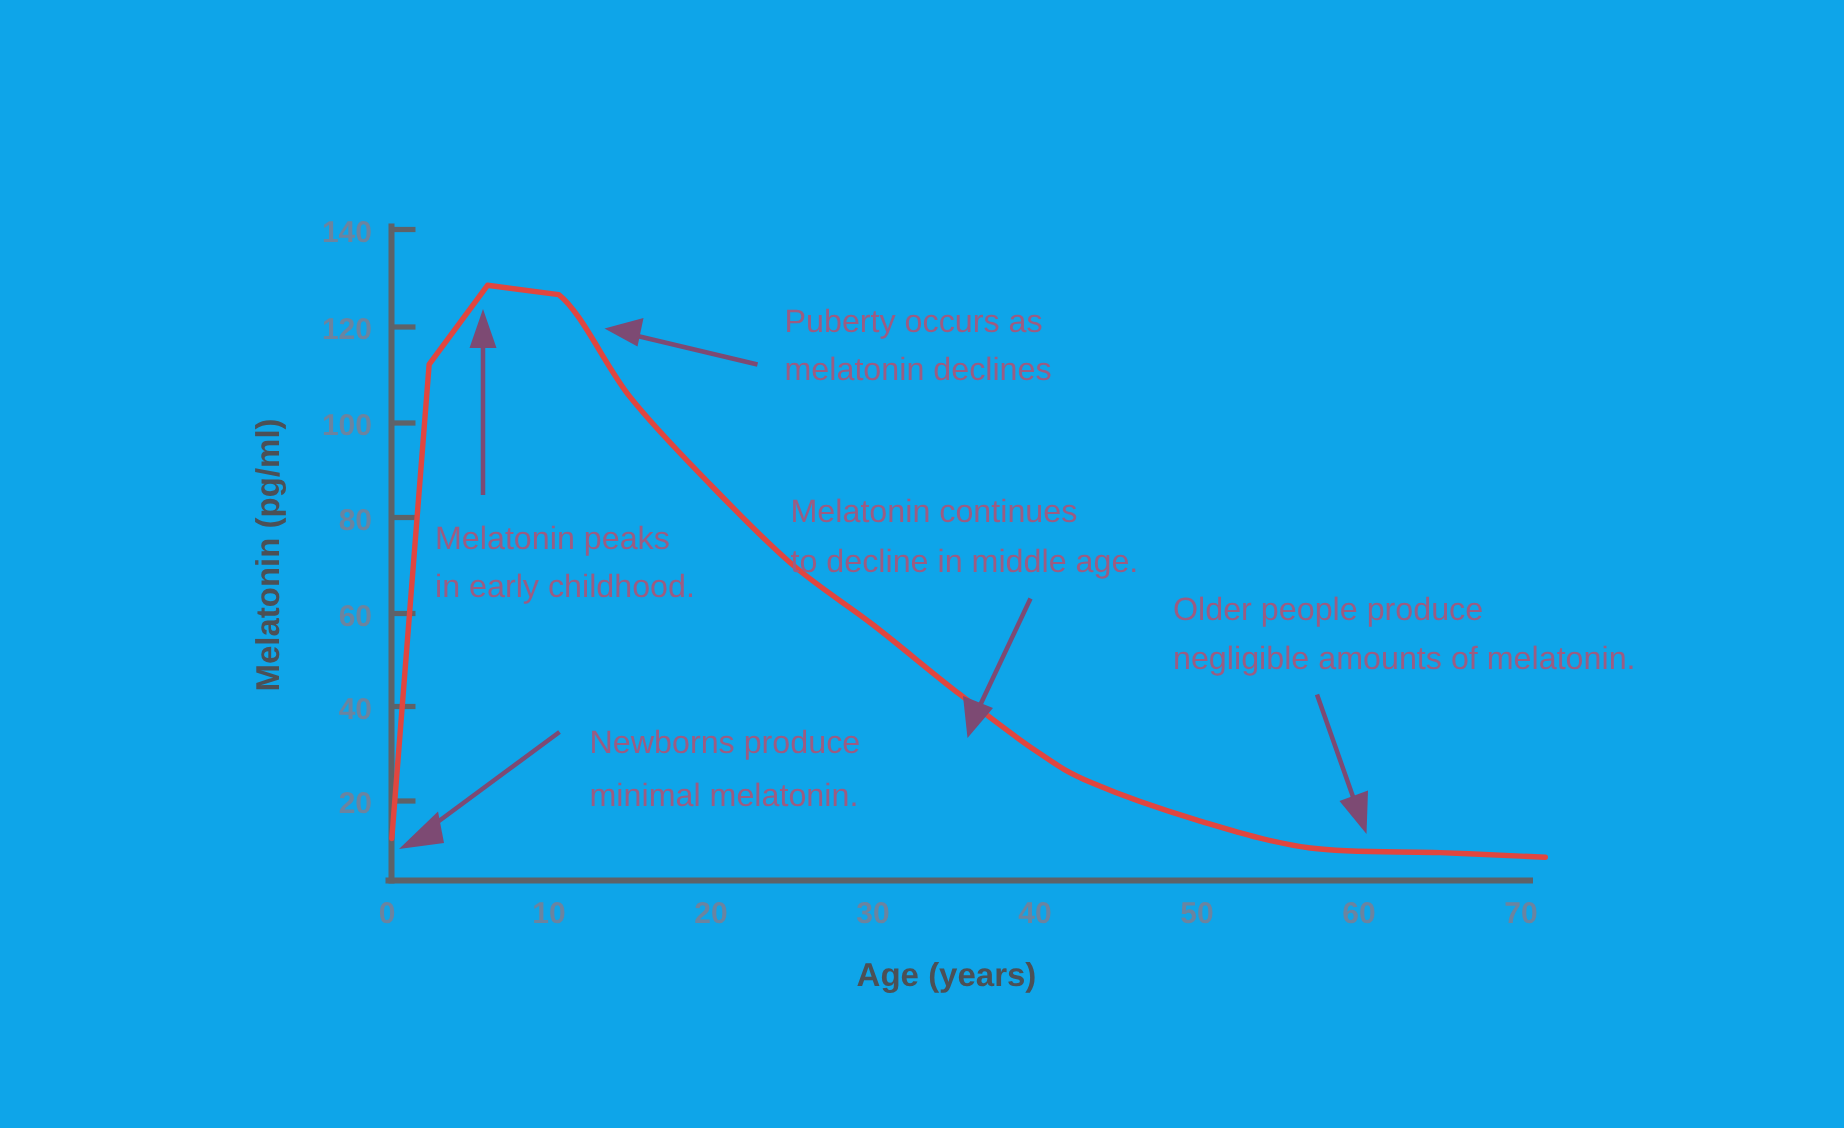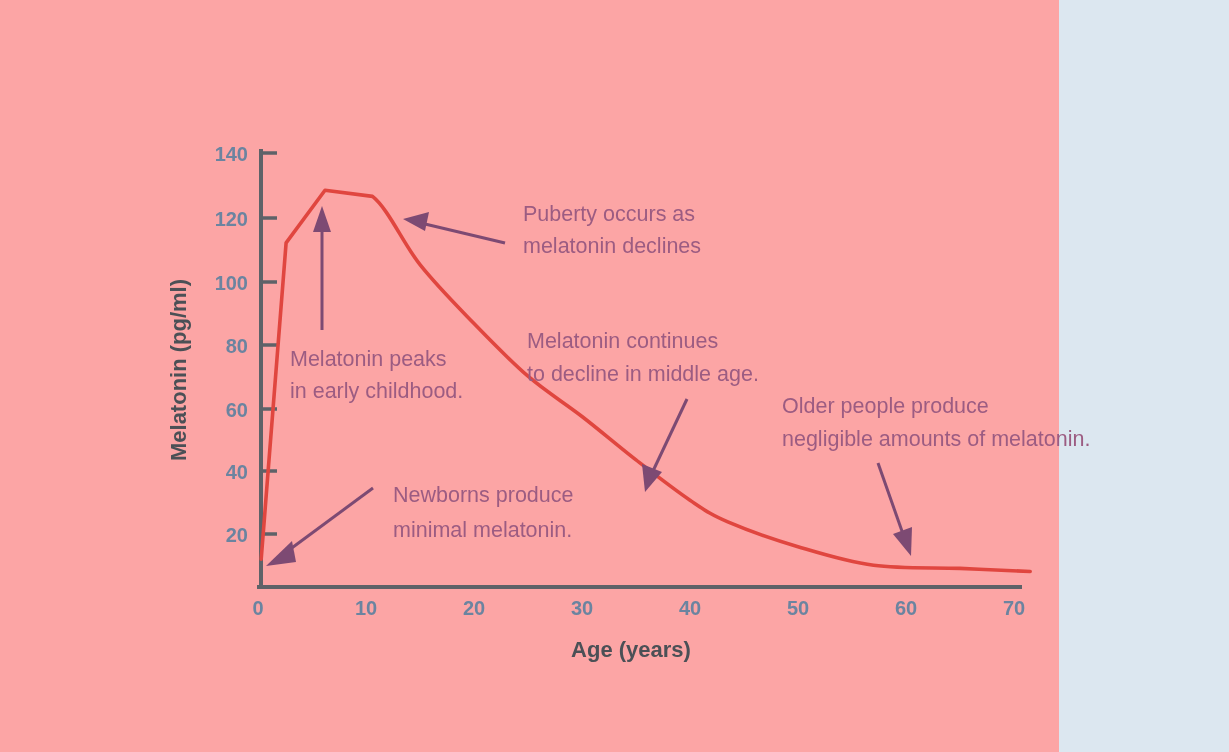--- a/index.html
+++ b/index.html
@@ -8,23 +8,23 @@
   }
   body {
     width: 1229px;
     height: 752px;
     background: #dce7f0;
     font-family: "Liberation Sans", sans-serif;
     overflow: hidden;
   }
   #stage {
     position: relative;
-    width: 1059px;
+    width: 1229px;
     height: 752px;
-    background: #fca5a5;
+    background: #0ea5e9;
   }
   #chart-svg {
     position: absolute;
     left: 0;
     top: 0;
     width: 1229px;
     height: 752px;
   }
   .axis-line {
     stroke: #5e6268;

